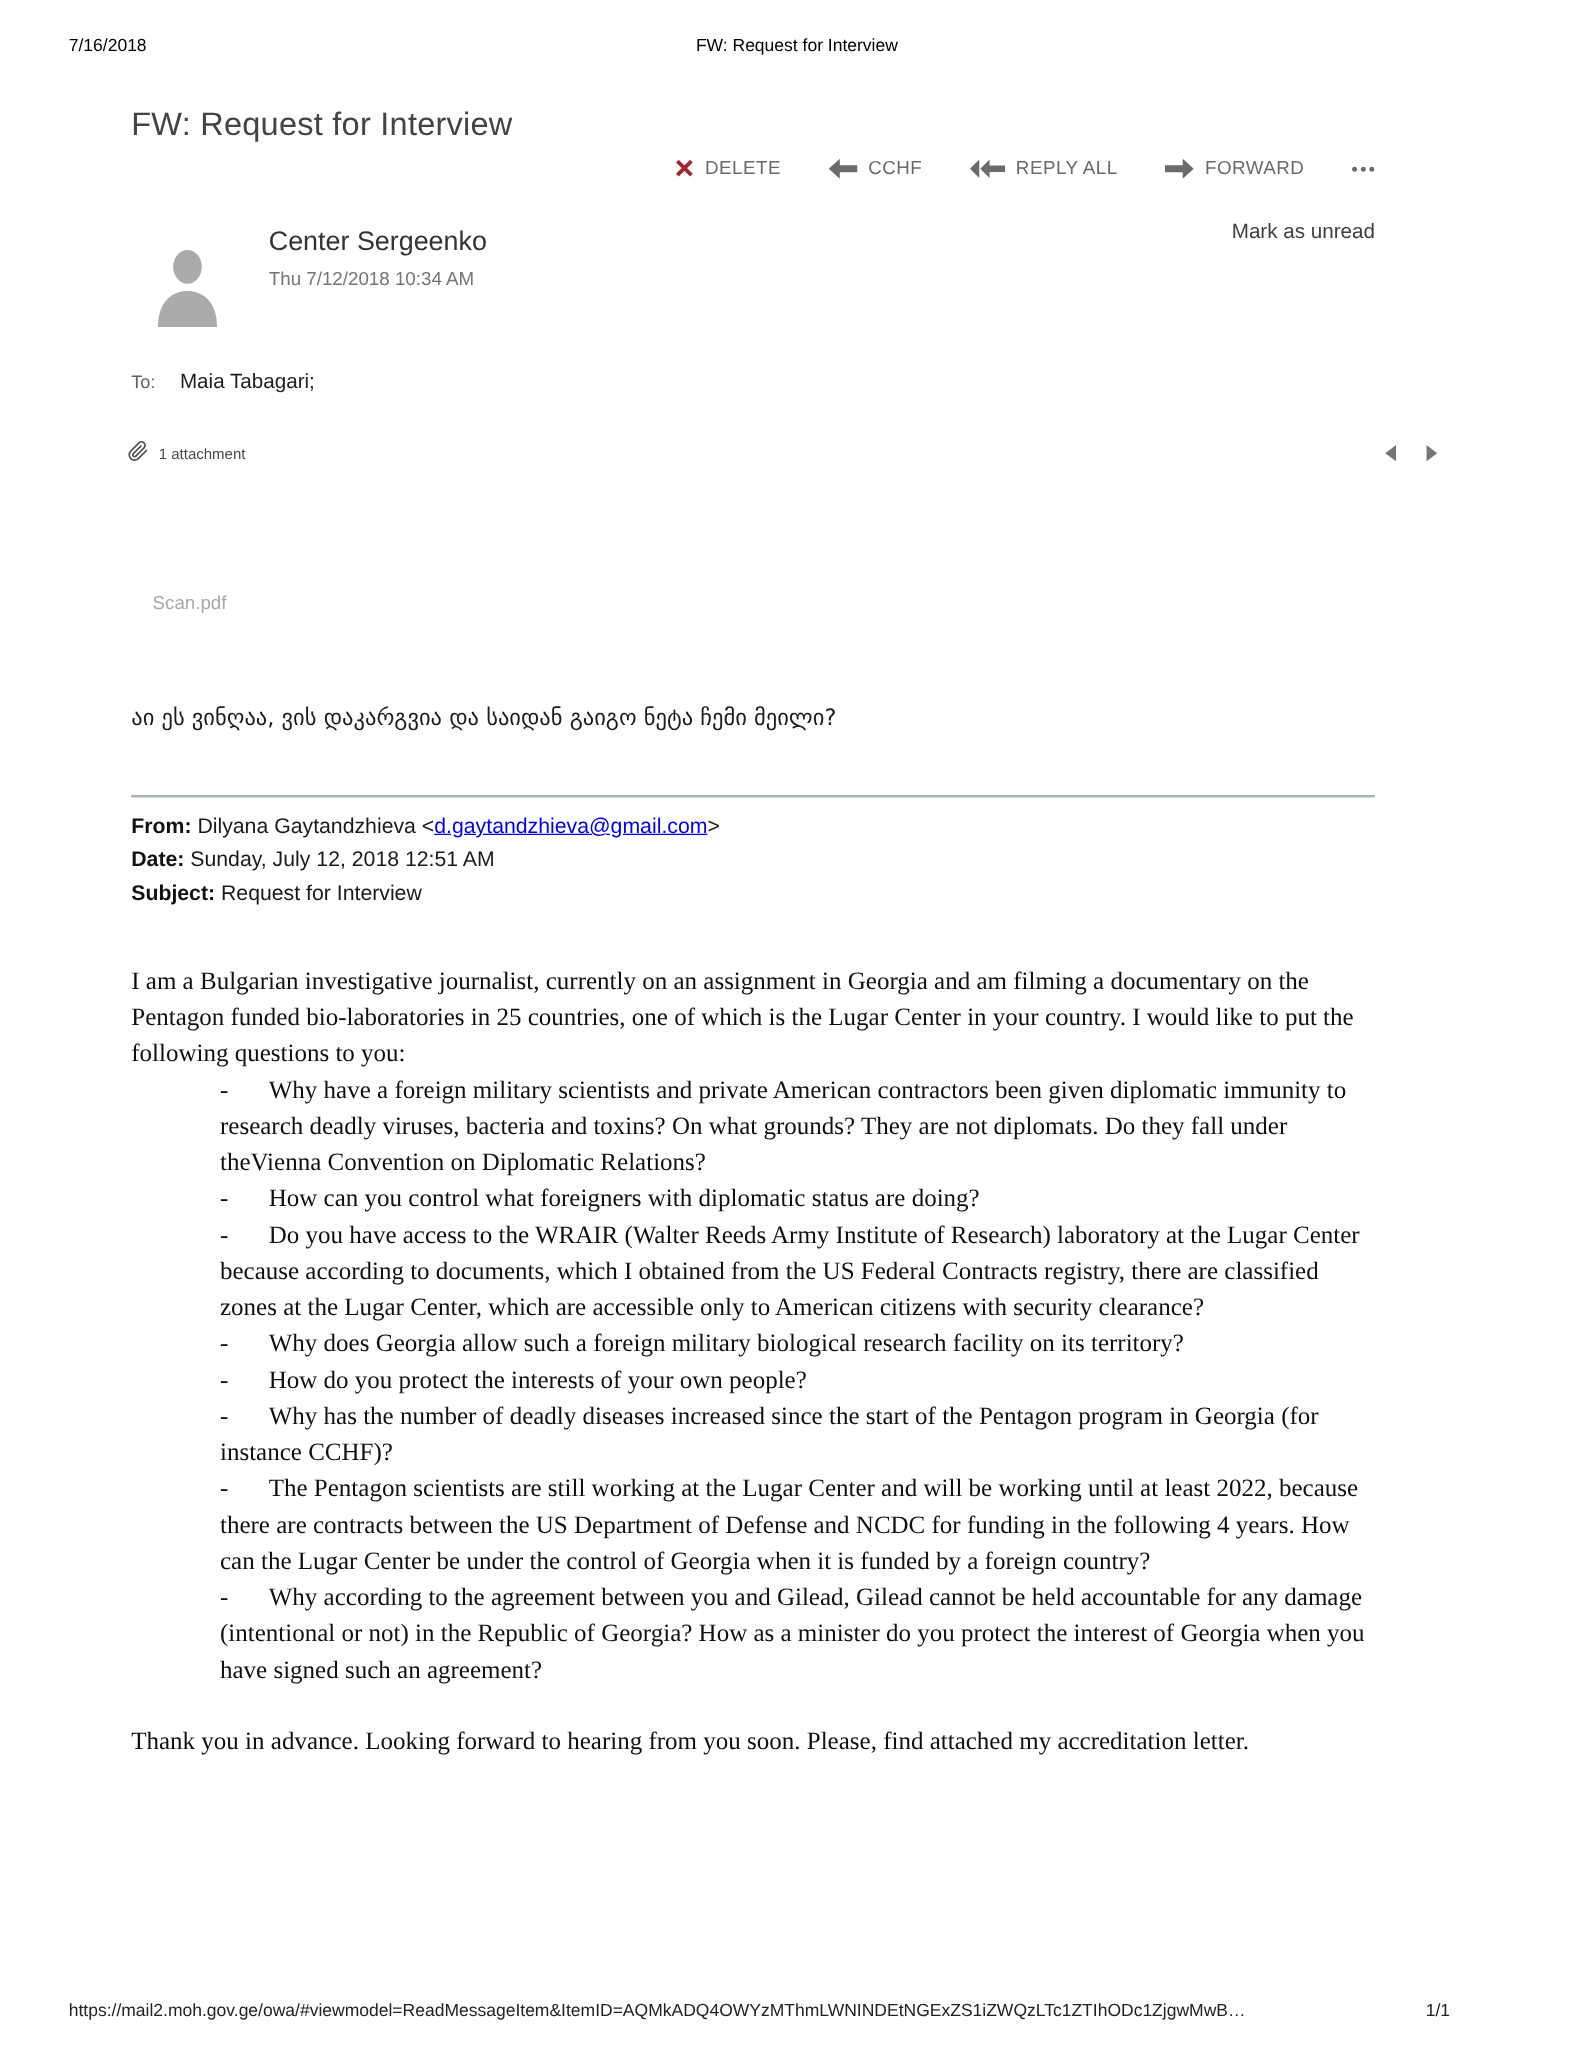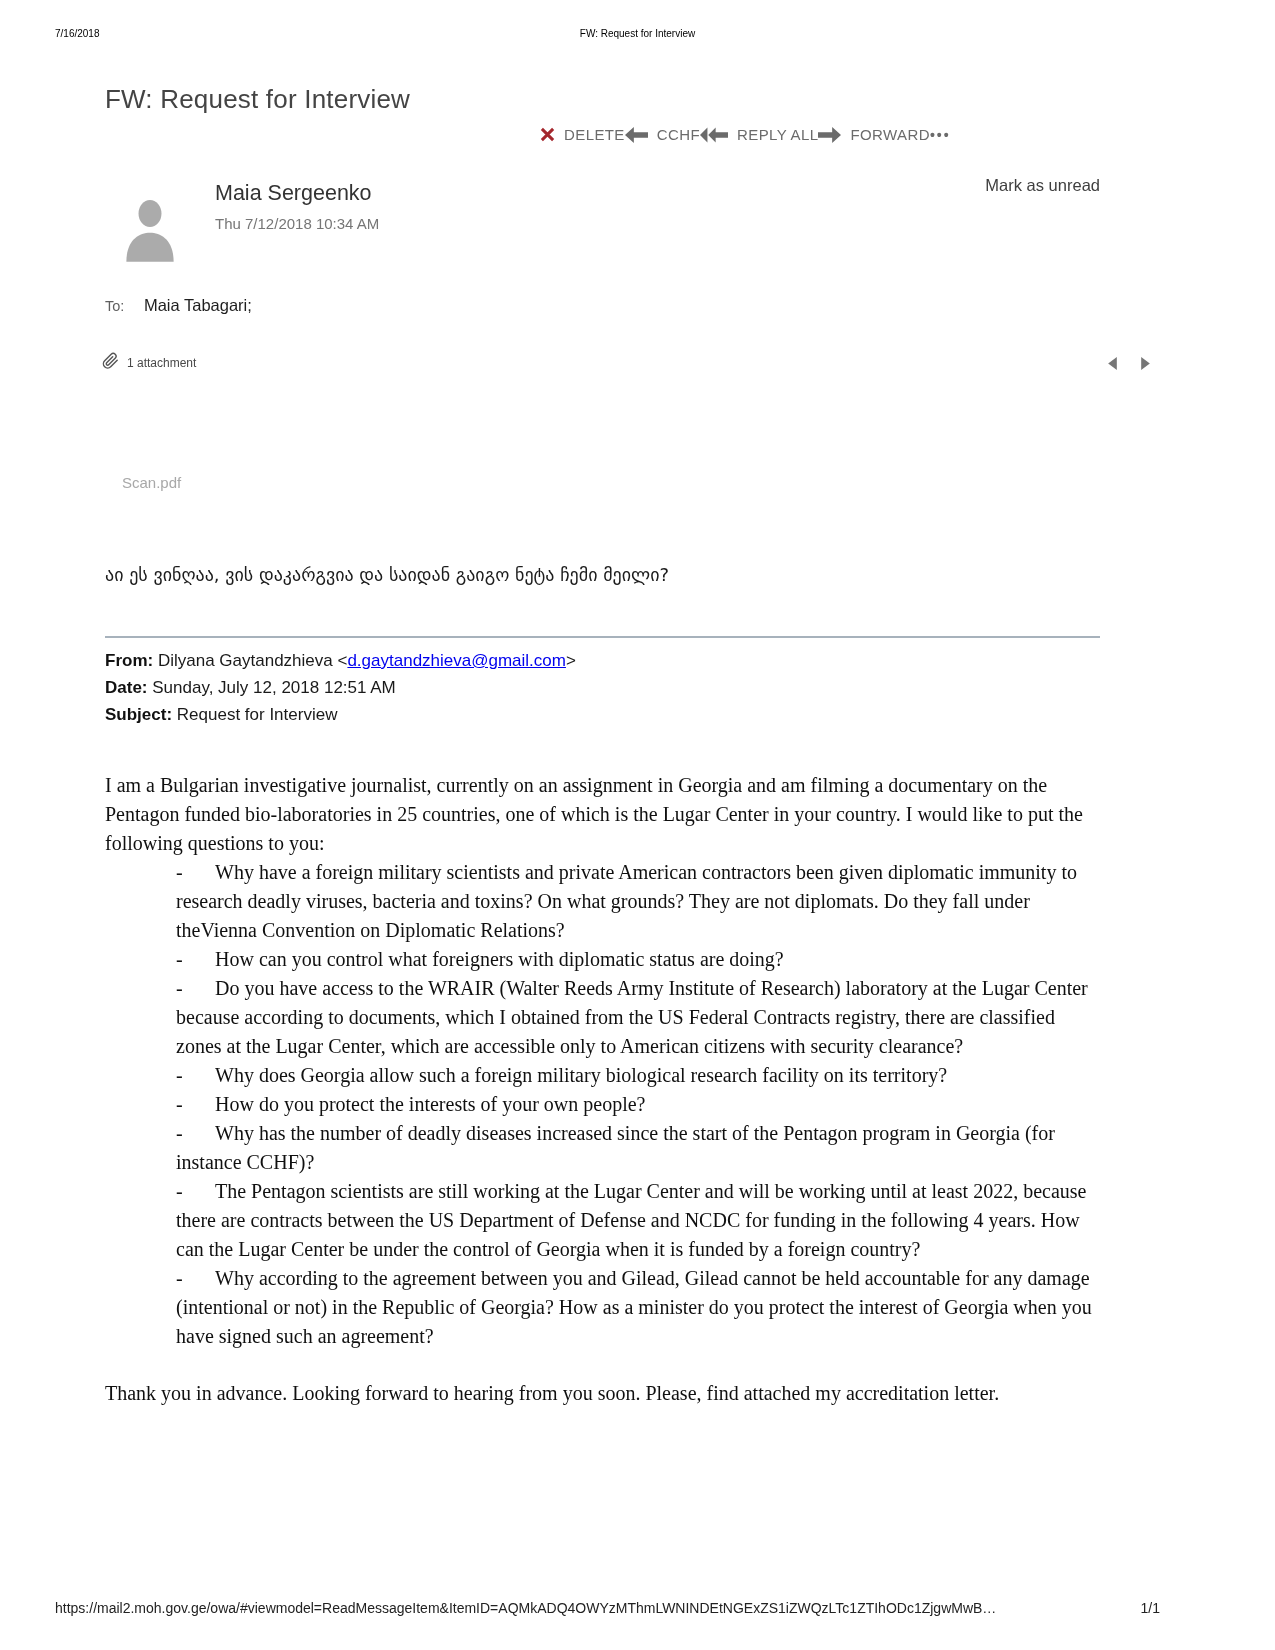--- a/index.html
+++ b/index.html
@@ -1,31 +1,31 @@
 <!DOCTYPE html>
 <html><head>
 <meta charset="utf-8">
 <style>
   html,body{margin:0;padding:0;background:#fff;}
   .page{position:relative;width:1275px;height:1650px;background:#ffffff;overflow:hidden;
         font-family:"Liberation Sans","DejaVu Sans",sans-serif;color:#222;}
 
   
-  .print-header{position:absolute;top:28px;left:0;right:0;height:18px;font-size:10px;color:#000;}
+  .print-header{position:absolute;top:28px;left:0;right:0;height:18px;font-size:14px;color:#000;}
   .ph-date{position:absolute;left:55px;top:0;}
   .ph-title{position:absolute;left:0;right:0;top:0;text-align:center;}
   .print-footer{position:absolute;top:1600px;left:55px;right:55px;font-size:14px;color:#222;}
   .pf-url{position:absolute;left:0;top:0;max-width:1070px;white-space:nowrap;overflow:hidden;}
   .pf-page{position:absolute;right:60px;top:0;}
 
   
   .subject{position:absolute;left:105px;top:84px;margin:0;font-size:26px;font-weight:300;color:#444;letter-spacing:.2px;}
 
   
-  .toolbar{position:absolute;top:126px;left:540px;width:562px;display:flex;align-items:center;}
+  .toolbar{position:absolute;top:126px;left:540px;width:562px;display:flex;justify-content:space-between;align-items:center;}
   .tb{display:flex;align-items:center;gap:9px;background:none;border:none;padding:0;cursor:pointer;
       color:#6b6b6b;font-size:15px;letter-spacing:.4px;font-family:inherit;}
   .tb svg{display:block;}
   .tb.more{font-size:14px;font-weight:bold;letter-spacing:2px;color:#6b6b6b;}
 
   .mark-unread{position:absolute;top:176px;right:175px;font-size:16.5px;color:#3f3f3f;cursor:pointer;}
 
   
   .avatar{position:absolute;left:123px;top:196px;width:54px;height:66px;cursor:pointer;}
   .sender-name{position:absolute;left:215px;top:181px;font-size:21.5px;color:#333;}
@@ -111,21 +111,21 @@
   </div>
 
   <div class="mark-unread">Mark as unread</div>
 
   <div class="avatar">
     <svg width="54" height="66" viewBox="0 0 24 29">
       <ellipse cx="12" cy="7.6" rx="5.1" ry="6" fill="#ababab"></ellipse>
       <path d="M1.5 29 C1.5 19.8 6.8 16.2 12 16.2 C17.2 16.2 22.5 19.8 22.5 29 Z" fill="#ababab"></path>
     </svg>
   </div>
-  <div class="sender-name">Maia Sergeenko</div>
+  <div class="sender-name">Center Sergeenko</div>
   <div class="sent-time">Thu 7/12/2018 10:34 AM</div>
 
   <div class="to-row">
     <span class="to-label">To:</span>
     <span class="to-value">Maia Tabagari;</span>
   </div>
 
   <div class="attach-row">
     <span>
       <svg width="17" height="18" viewBox="0 0 24 24" fill="none" stroke="#555" stroke-width="2" stroke-linecap="round" stroke-linejoin="round">

